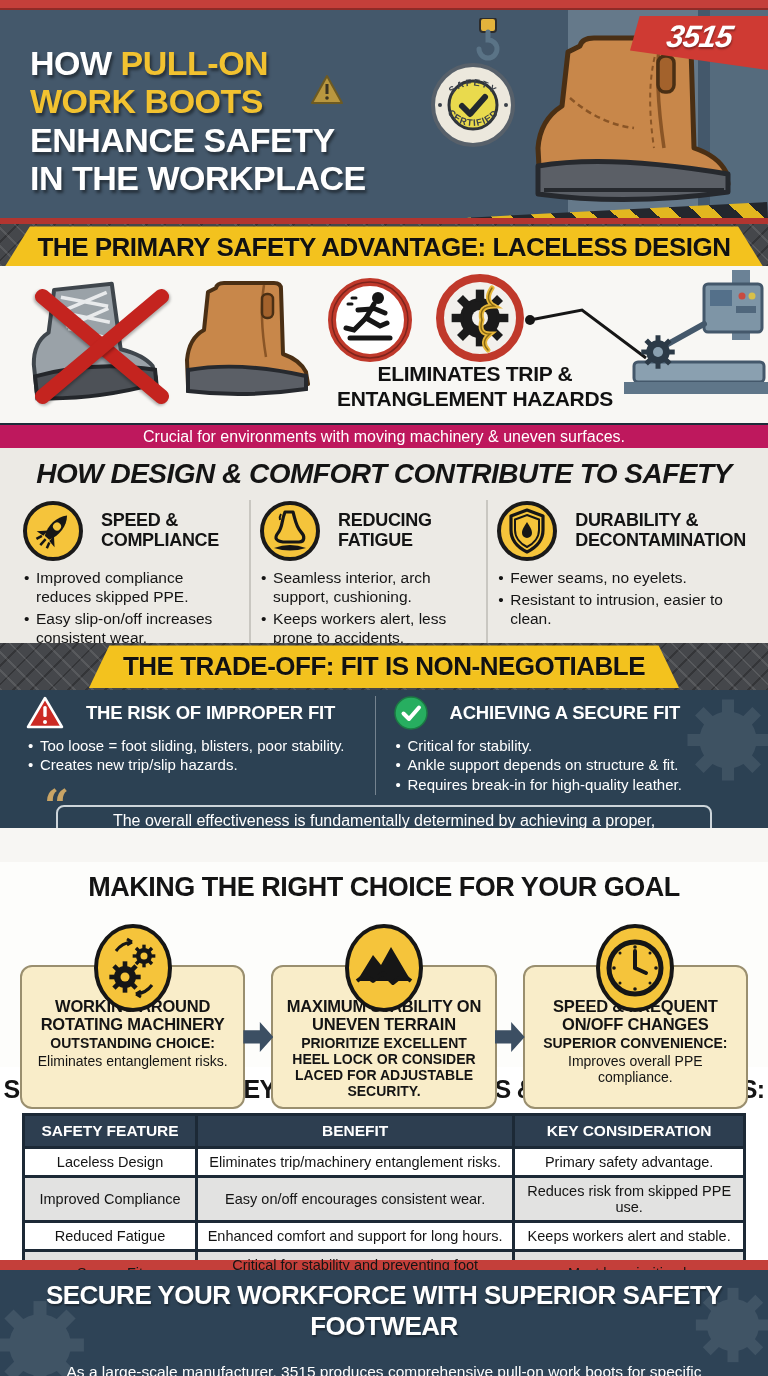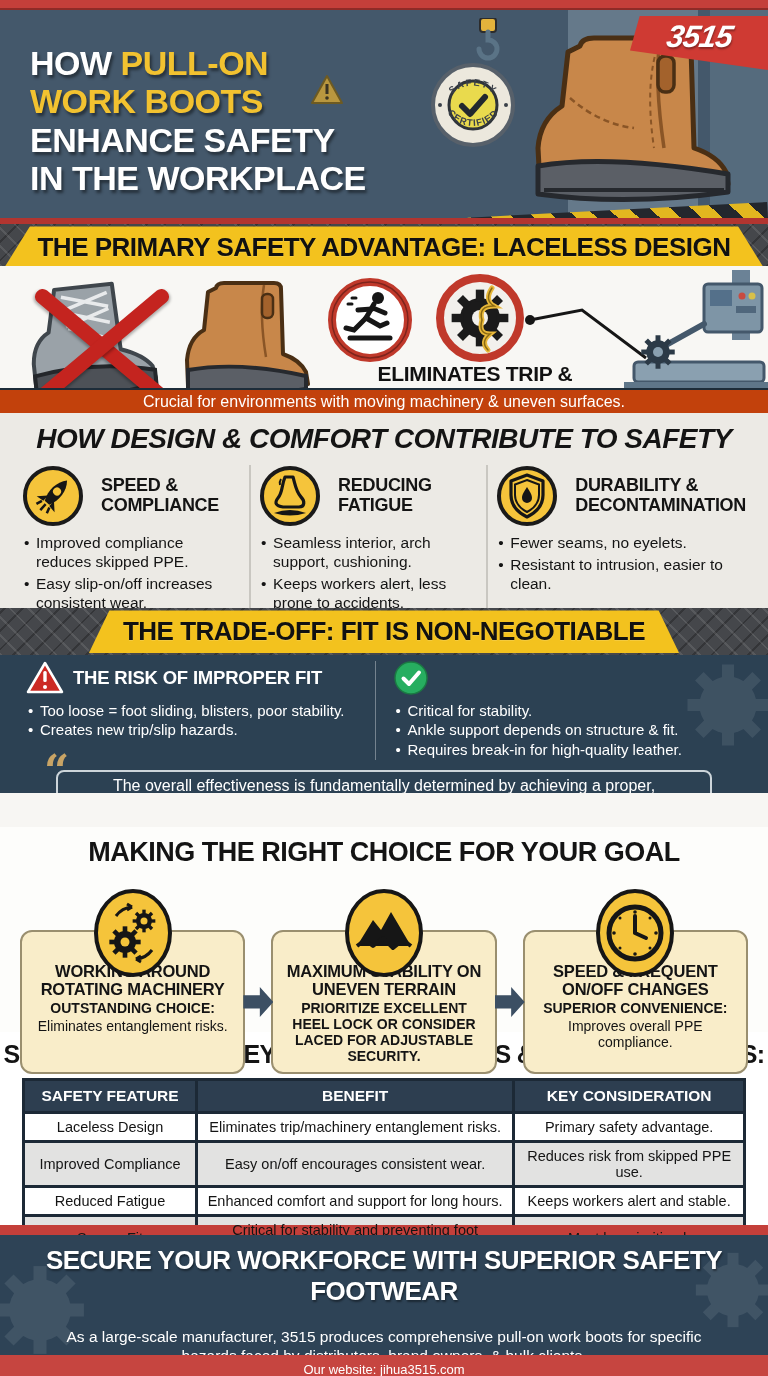--- a/index.html
+++ b/index.html
@@ -49,37 +49,37 @@
   .plate.first { border-top: 6px solid #b23530; height: 48px; }
   .plate2 { height: 47px; }
   .banner { position: absolute; left: 50%; top: 50%; transform: translate(-50%, -50%);
     background: var(--banner-yellow, #f3c21e); color: #111;
     font-weight: 900; font-size: 26px; letter-spacing: -0.5px; white-space: nowrap;
     padding: 5px 34px 7px; clip-path: polygon(3.5% 0, 96.5% 0, 100% 100%, 0 100%);
     text-shadow: 0 1px 0 rgba(255,255,255,.15); }
   .plate.first .banner { top: 56%; }
 
   
-  .laceless { position: relative; height: 122px; background: #f8f7f4; overflow: hidden; }
+  .laceless { position: relative; height: 157px; background: #f8f7f4; overflow: hidden; }
   .laced-boot { position: absolute; left: 14px; top: 8px; transform: rotate(-6deg); }
   .xmark { position: absolute; left: 22px; top: 12px; width: 160px; height: 136px; }
   .xmark span { position: absolute; left: -5px; top: 61px; width: 170px; height: 15px;
     background: #c4241f; border-radius: 7px; box-shadow: 0 2px 3px rgba(0,0,0,.3); }
   .xmark span:nth-child(1) { transform: rotate(40deg); }
   .xmark span:nth-child(2) { transform: rotate(-40deg); }
   .pull-boot { position: absolute; left: 168px; top: 12px; }
   .icon-trip { position: absolute; left: 328px; top: 12px; }
   .icon-entangle { position: absolute; left: 436px; top: 8px; }
   .laceless-headline { position: absolute; left: 300px; top: 96px; width: 350px;
     text-align: center; font-weight: 900; font-size: 21px; line-height: 1.17; letter-spacing: -0.3px; color: #111; }
   .machine { position: absolute; right: 0; top: 4px; }
   .connector { position: absolute; left: 524px; top: 40px; }
 
   
-  .caption-bar { height: 25px; background: #c2410c; color: #fff; display: flex;
+  .caption-bar { height: 25px; background: #be185d; color: #fff; display: flex;
     align-items: center; justify-content: center; font-size: 16px; font-weight: 500;
     border-top: 2px solid #1d2c39; }
 
   
   .design { height: 195px; background: #eceae5; padding-top: 10px; }
   .design h2 { text-align: center; font-size: 28px; font-weight: 900; letter-spacing: -0.5px; font-style: italic; }
   .design-cols { display: flex; margin-top: 10px; padding: 0 14px; }
   .design-col { flex: 1; padding: 0 8px; }
   .design-col + .design-col { border-left: 2px solid #c9c7c1; }
   .col-head { display: flex; align-items: center; gap: 17px; }
@@ -89,21 +89,21 @@
   .bullets li { position: relative; padding-left: 14px; font-size: 15.5px; line-height: 1.22;
     margin-bottom: 3px; font-weight: 500; }
   .bullets li::before { content: "•"; position: absolute; left: 2px; top: 0; }
 
   
   .tradeoff { position: relative; height: 138px; background: #2c4153; color: #fff; padding-top: 6px; overflow: hidden; }
   .faint-gear { position: absolute; opacity: .1; }
   .tradeoff-cols { display: flex; padding: 0 26px; position: relative; z-index: 1; }
   .tradeoff-col { flex: 1; }
   .tradeoff-col + .tradeoff-col { border-left: 1px solid rgba(255,255,255,.35); padding-left: 18px; }
-  .to-head { display: flex; align-items: center; gap: 9px; }
+  .to-head { display: flex; align-items: center; gap: 22px; }
   .to-title { font-size: 18.5px; font-weight: 900; letter-spacing: -0.2px; }
   .bullets.light li { font-size: 15px; font-weight: 400; margin-bottom: 1px; }
   .quote-box { position: relative; margin: 10px 56px 0; border: 2px solid #cdd5da; border-radius: 8px;
     padding: 5px 30px 6px; text-align: center; font-size: 16px; z-index: 1; }
   .qmark { position: absolute; font-family: "DejaVu Serif", serif; font-weight: bold;
     font-size: 44px; color: #c9a465; line-height: 1; }
   .qmark.open { left: -14px; top: -22px; }
 
   
   .choice { position: relative; height: 205px; background: #fdfdfb; padding-top: 10px; margin-top: 34px; }
@@ -365,20 +365,21 @@
         <li>Too loose = foot sliding, blisters, poor stability.</li>
         <li>Creates new trip/slip hazards.</li>
       </ul>
     </div>
     <div class="tradeoff-col">
       <div class="to-head">
         <svg width="34" height="34" viewBox="0 0 34 34">
           <circle cx="17" cy="17" r="16" fill="#27ae60" stroke="#1b7a43" stroke-width="1.5"></circle>
           <path d="M9.5 17.5 l5.5 5.5 l10 -11.5" fill="none" stroke="#fff" stroke-width="4" stroke-linecap="round" stroke-linejoin="round"></path>
         </svg>
+        <div class="to-title">ACHIEVING A SECURE FIT</div>
       </div>
       <ul class="bullets light">
         <li>Critical for stability.</li>
         <li>Ankle support depends on structure &amp; fit.</li>
         <li>Requires break-in for high-quality leather.</li>
       </ul>
     </div>
   </div>
   <div class="quote-box">
     <span class="qmark open">“</span>

